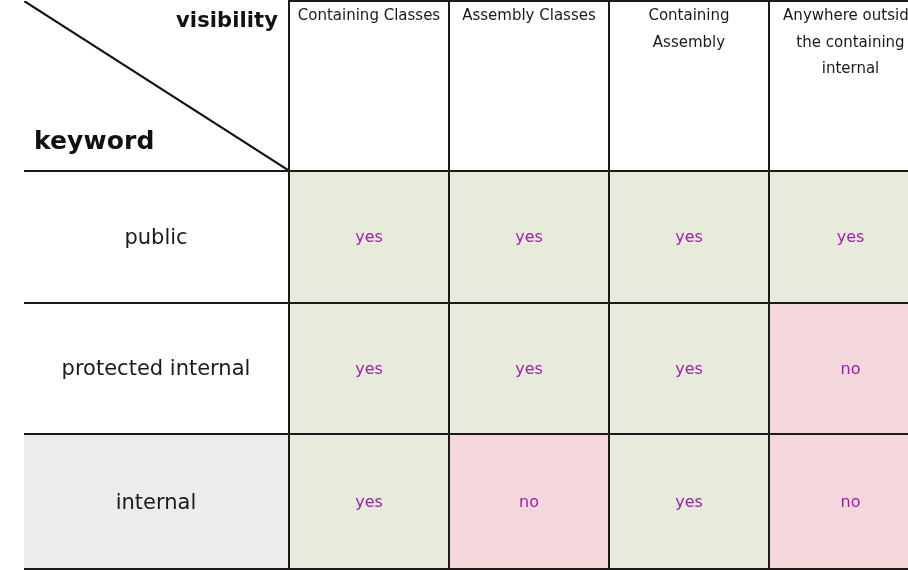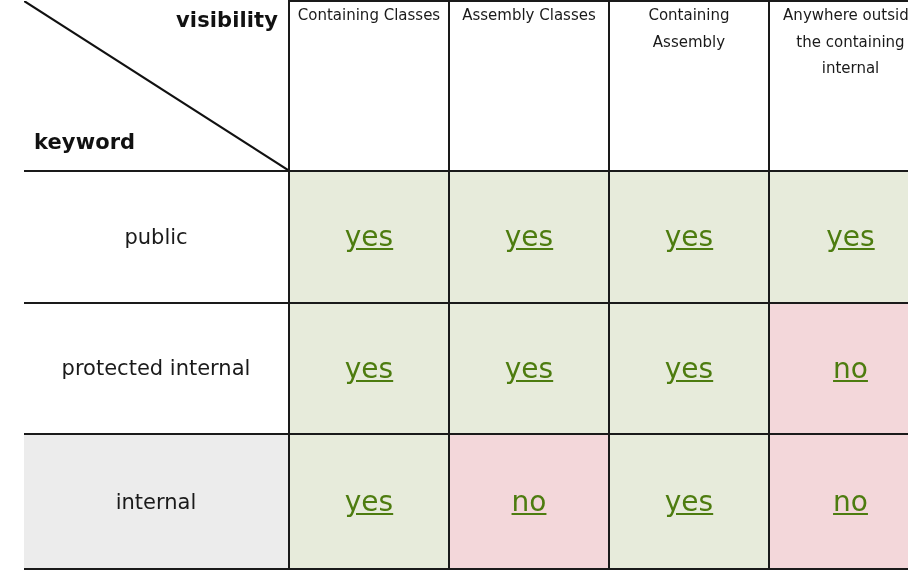--- a/index.html
+++ b/index.html
@@ -71,21 +71,21 @@
     right: 10px;
     font-size: 21px;
     font-weight: bold;
     letter-spacing: 0.1px;
     line-height: 1.1;
   }
   .corner-keyword {
     position: absolute;
     left: 10px;
     bottom: 16px;
-    font-size: 21px;
+    font-size: 25px;
     font-weight: bold;
     letter-spacing: 0.1px;
     line-height: 1.1;
   }
 
   
   .col-head {
     height: 168px;
     vertical-align: top;
     text-align: center;
@@ -109,23 +109,22 @@
   }
   .row-label.shaded {
     background: #ececec;
   }
 
   
   .cell {
     height: 80px;
     text-align: center;
     vertical-align: middle;
-    font-size: 28px;
-    color: #4d7c0f;
-    text-decoration: underline;
+    font-size: 16px;
+    color: #a21caf;
   }
   .cell.yes {
     background: #e7ebdb;
   }
   .cell.no {
     background: #f3d7da;
   }
 
   tr.last-row .row-label,
   tr.last-row .cell {

